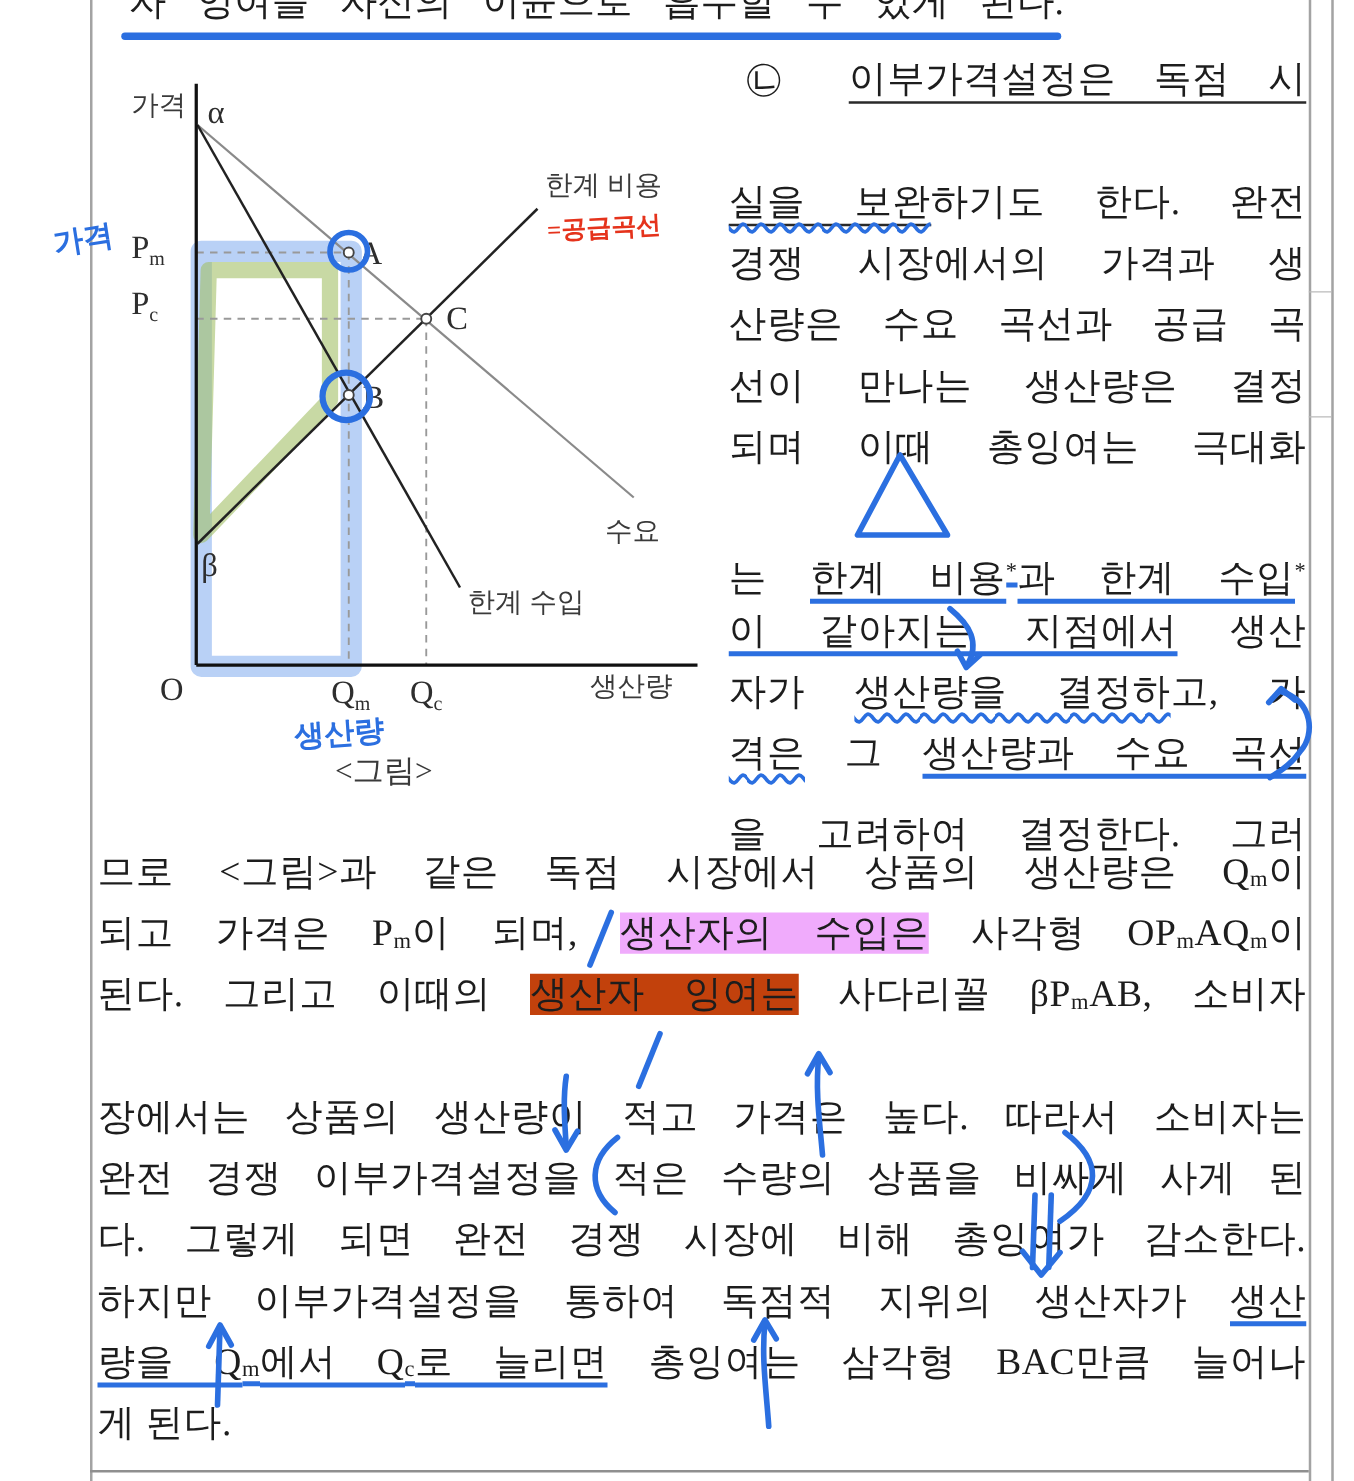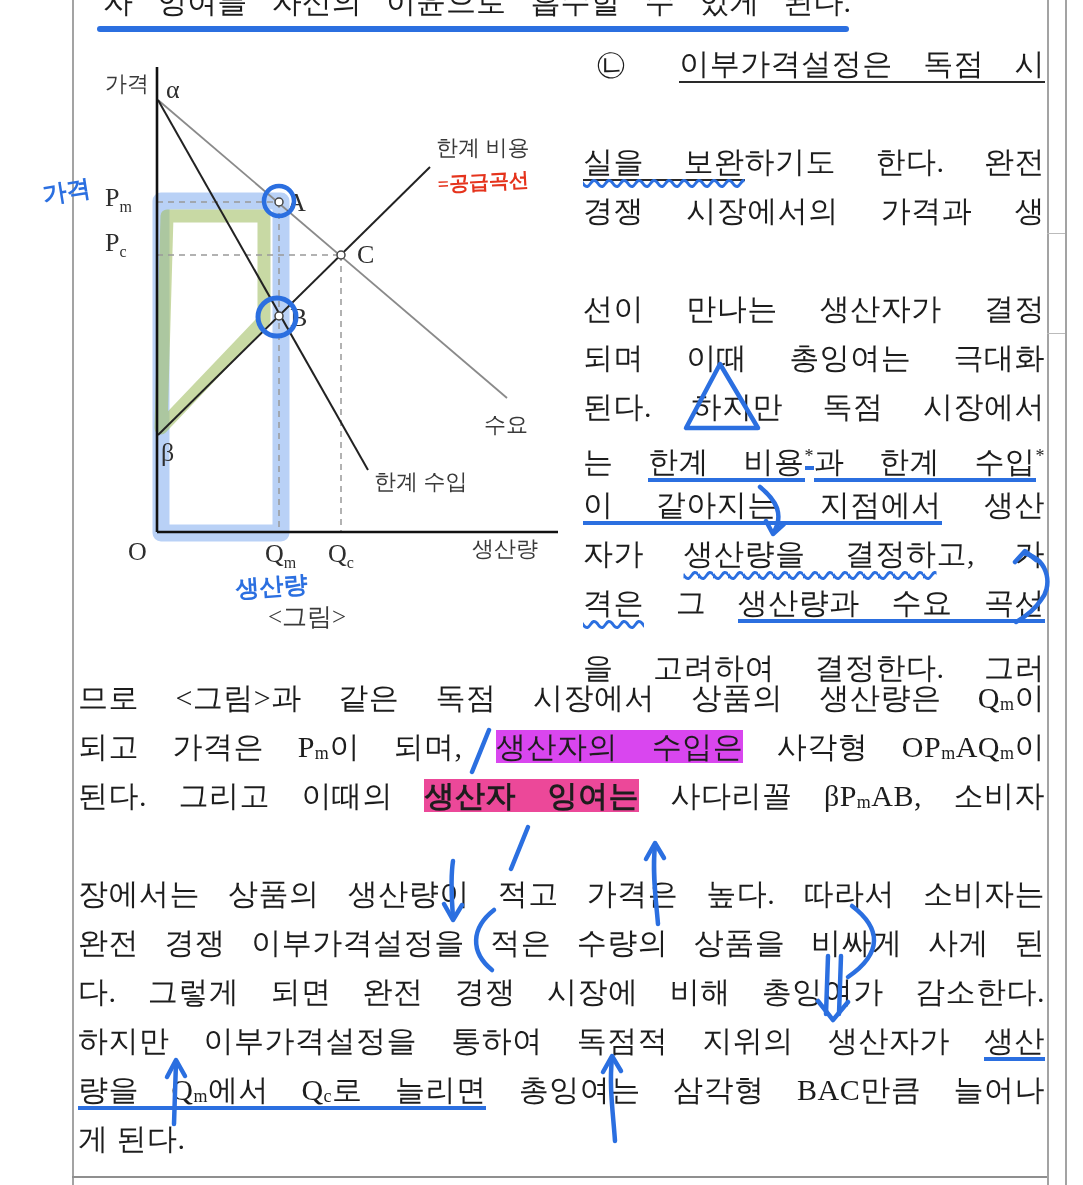--- a/index.html
+++ b/index.html
@@ -14,22 +14,22 @@
   #right-col .line:first-child{left:596px;width:449px;}
   #bottom-block .line{left:78px;width:967px;}
   #bottom-block .line:last-child{text-align-last:left;}
   #top-line{position:absolute;top:-19px;left:103px;width:748px;height:44px;
         font-size:30px;line-height:42px;text-align:justify;text-align-last:justify;}
   .sub{font-size:.6em;vertical-align:-.12em;}
   .sup{font-size:.6em;vertical-align:.55em;}
   .u-black{border-bottom:2px solid #2a2a2a;padding-bottom:1px;}
   .u-blue{border-bottom:4px solid #2b6fe0;}
   .wavy{text-decoration:underline wavy #2b6fe0 3px;text-underline-offset:7px;}
-  .hl-blue{background:#d946ef;}
-  .hl-green{background:#ec4899;font-weight:bold;}
+  .hl-blue{background:#f0abfc;}
+  .hl-green{background:#c2410c;}
   .border-v{position:absolute;top:0;bottom:0;width:2px;background:#a3a3a3;}
   .border-h{position:absolute;height:2px;background:#8f8f8f;}
   svg{overflow:visible;}
   svg text{font-family:"Liberation Serif","DejaVu Serif",serif;}
   .glabel{fill:#3a3a3a;font-size:22px;}
   .gpoint{fill:#2e2e2e;font-size:26px;}
   .gsub{font-size:16px;}
   .hand-blue{fill:#2b6fe0;font-weight:bold;font-size:24px;}
   .hand-red{fill:#e5331c;font-weight:bold;font-size:20px;}
 </style>
@@ -42,23 +42,23 @@
 <div class="border-h" style="top:1176px;left:72px;width:975px;"></div>
 <div class="border-h" style="top:233px;left:1047px;width:18px;height:1px;background:#bbb;"></div>
 <div class="border-h" style="top:333px;left:1047px;width:18px;height:1px;background:#bbb;"></div>
 
 <div id="top-line"><span>자 잉여를 자신의 이윤으로 흡수할 수 있게 된다.</span></div>
 
 <div class="layer" id="right-col">
     <div class="line" style="top: 43px;"><span class="">㉡ </span><span class="u-black">이부가격설정은 독점 시</span></div>
     <div class="line" style="top: 141px;"><span class="u-black wavy">실을 보완</span><span class="">하기도 한다. 완전</span></div>
     <div class="line" style="top: 190px;"><span class="">경쟁 시장에서의 가격과 생</span></div>
-    <div class="line" style="top: 288px;"><span class="">선이 만나는 생산자가 결정</span></div>
+    <div class="line" style="top: 239px;"><span class="">산량은 수요 곡선과 공급 곡</span></div>
+    <div class="line" style="top: 288px;"><span class="">선이 만나는 생산량은 결정</span></div>
     <div class="line" style="top: 337px;"><span class="">되며 이때 총잉여는 극대화</span></div>
-    <div class="line" style="top: 386px;"><span class="">된다. 하지만 독점 시장에서</span></div>
     <div class="line" style="top: 435px;"><span class="">는 </span><span class="u-blue">한계 비용</span><span class="sup u-blue">*</span><span class="u-blue">과 한계 수입</span><span class="sup">*</span></div>
     <div class="line" style="top: 484px;"><span class="u-blue">이 같아지는 지점에서</span><span class=""> 생산</span></div>
     <div class="line" style="top: 533px;"><span class="">자가 </span><span class="wavy">생산량을 결정하</span><span class="">고, 가</span></div>
     <div class="line" style="top: 582px;"><span class="wavy">격은</span><span class=""> 그 </span><span class="u-blue">생산량과 수요 곡선</span></div>
     <div class="line" style="top: 631px; margin-top: 16px;"><span class="">을 고려하여 결정한다. 그러</span></div>
   </div>
 <div class="layer" id="bottom-block">
     <div class="line" style="top: 677px;"><span class="">므로 &lt;그림&gt;과 같은 독점 시장에서 상품의 생산량은 </span><span class="">Q</span><span class="sub">m</span><span class="">이</span></div>
     <div class="line" style="top: 726px;"><span class="">되고 가격은 </span><span class="">P</span><span class="sub">m</span><span class="">이 되며, </span><span class="hl-blue">생산자의 수입은</span><span class=""> 사각형 </span><span class="">OP</span><span class="sub">m</span><span class="">AQ</span><span class="sub">m</span><span class="">이</span></div>
     <div class="line" style="top: 775px;"><span class="">된다. 그리고 이때의 </span><span class="hl-green">생산자 잉여는</span><span class=""> 사다리꼴 </span><span class="">βP</span><span class="sub">m</span><span class="">AB, 소비자</span></div>

